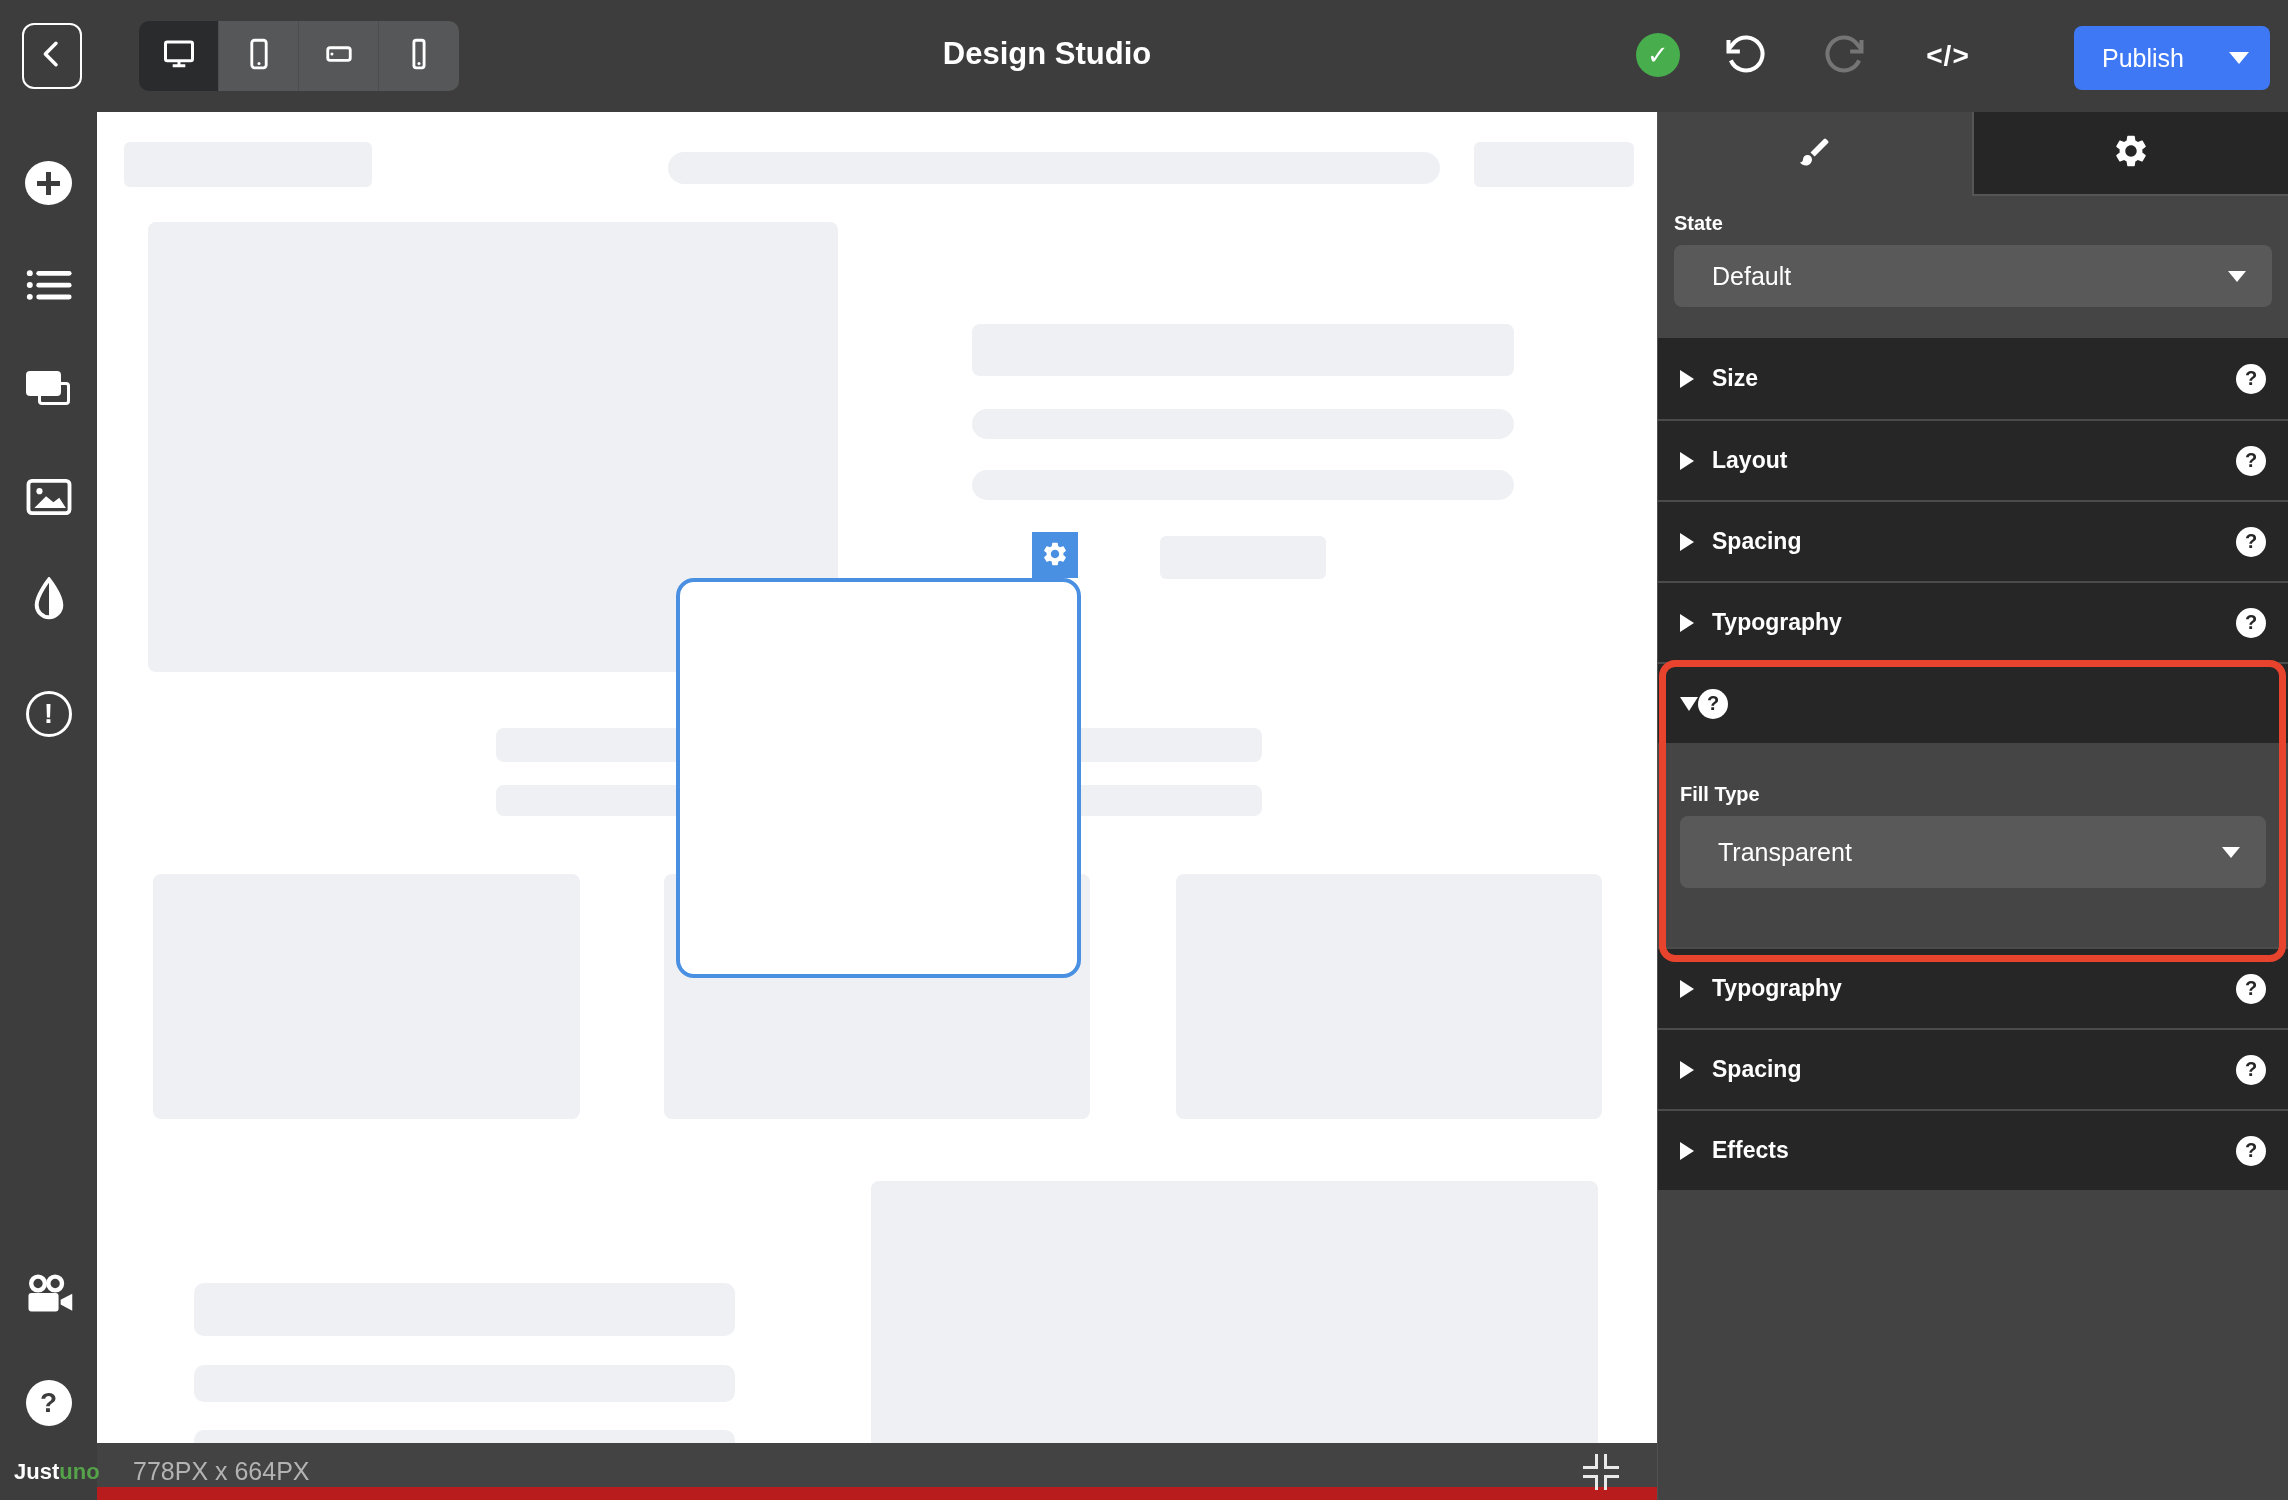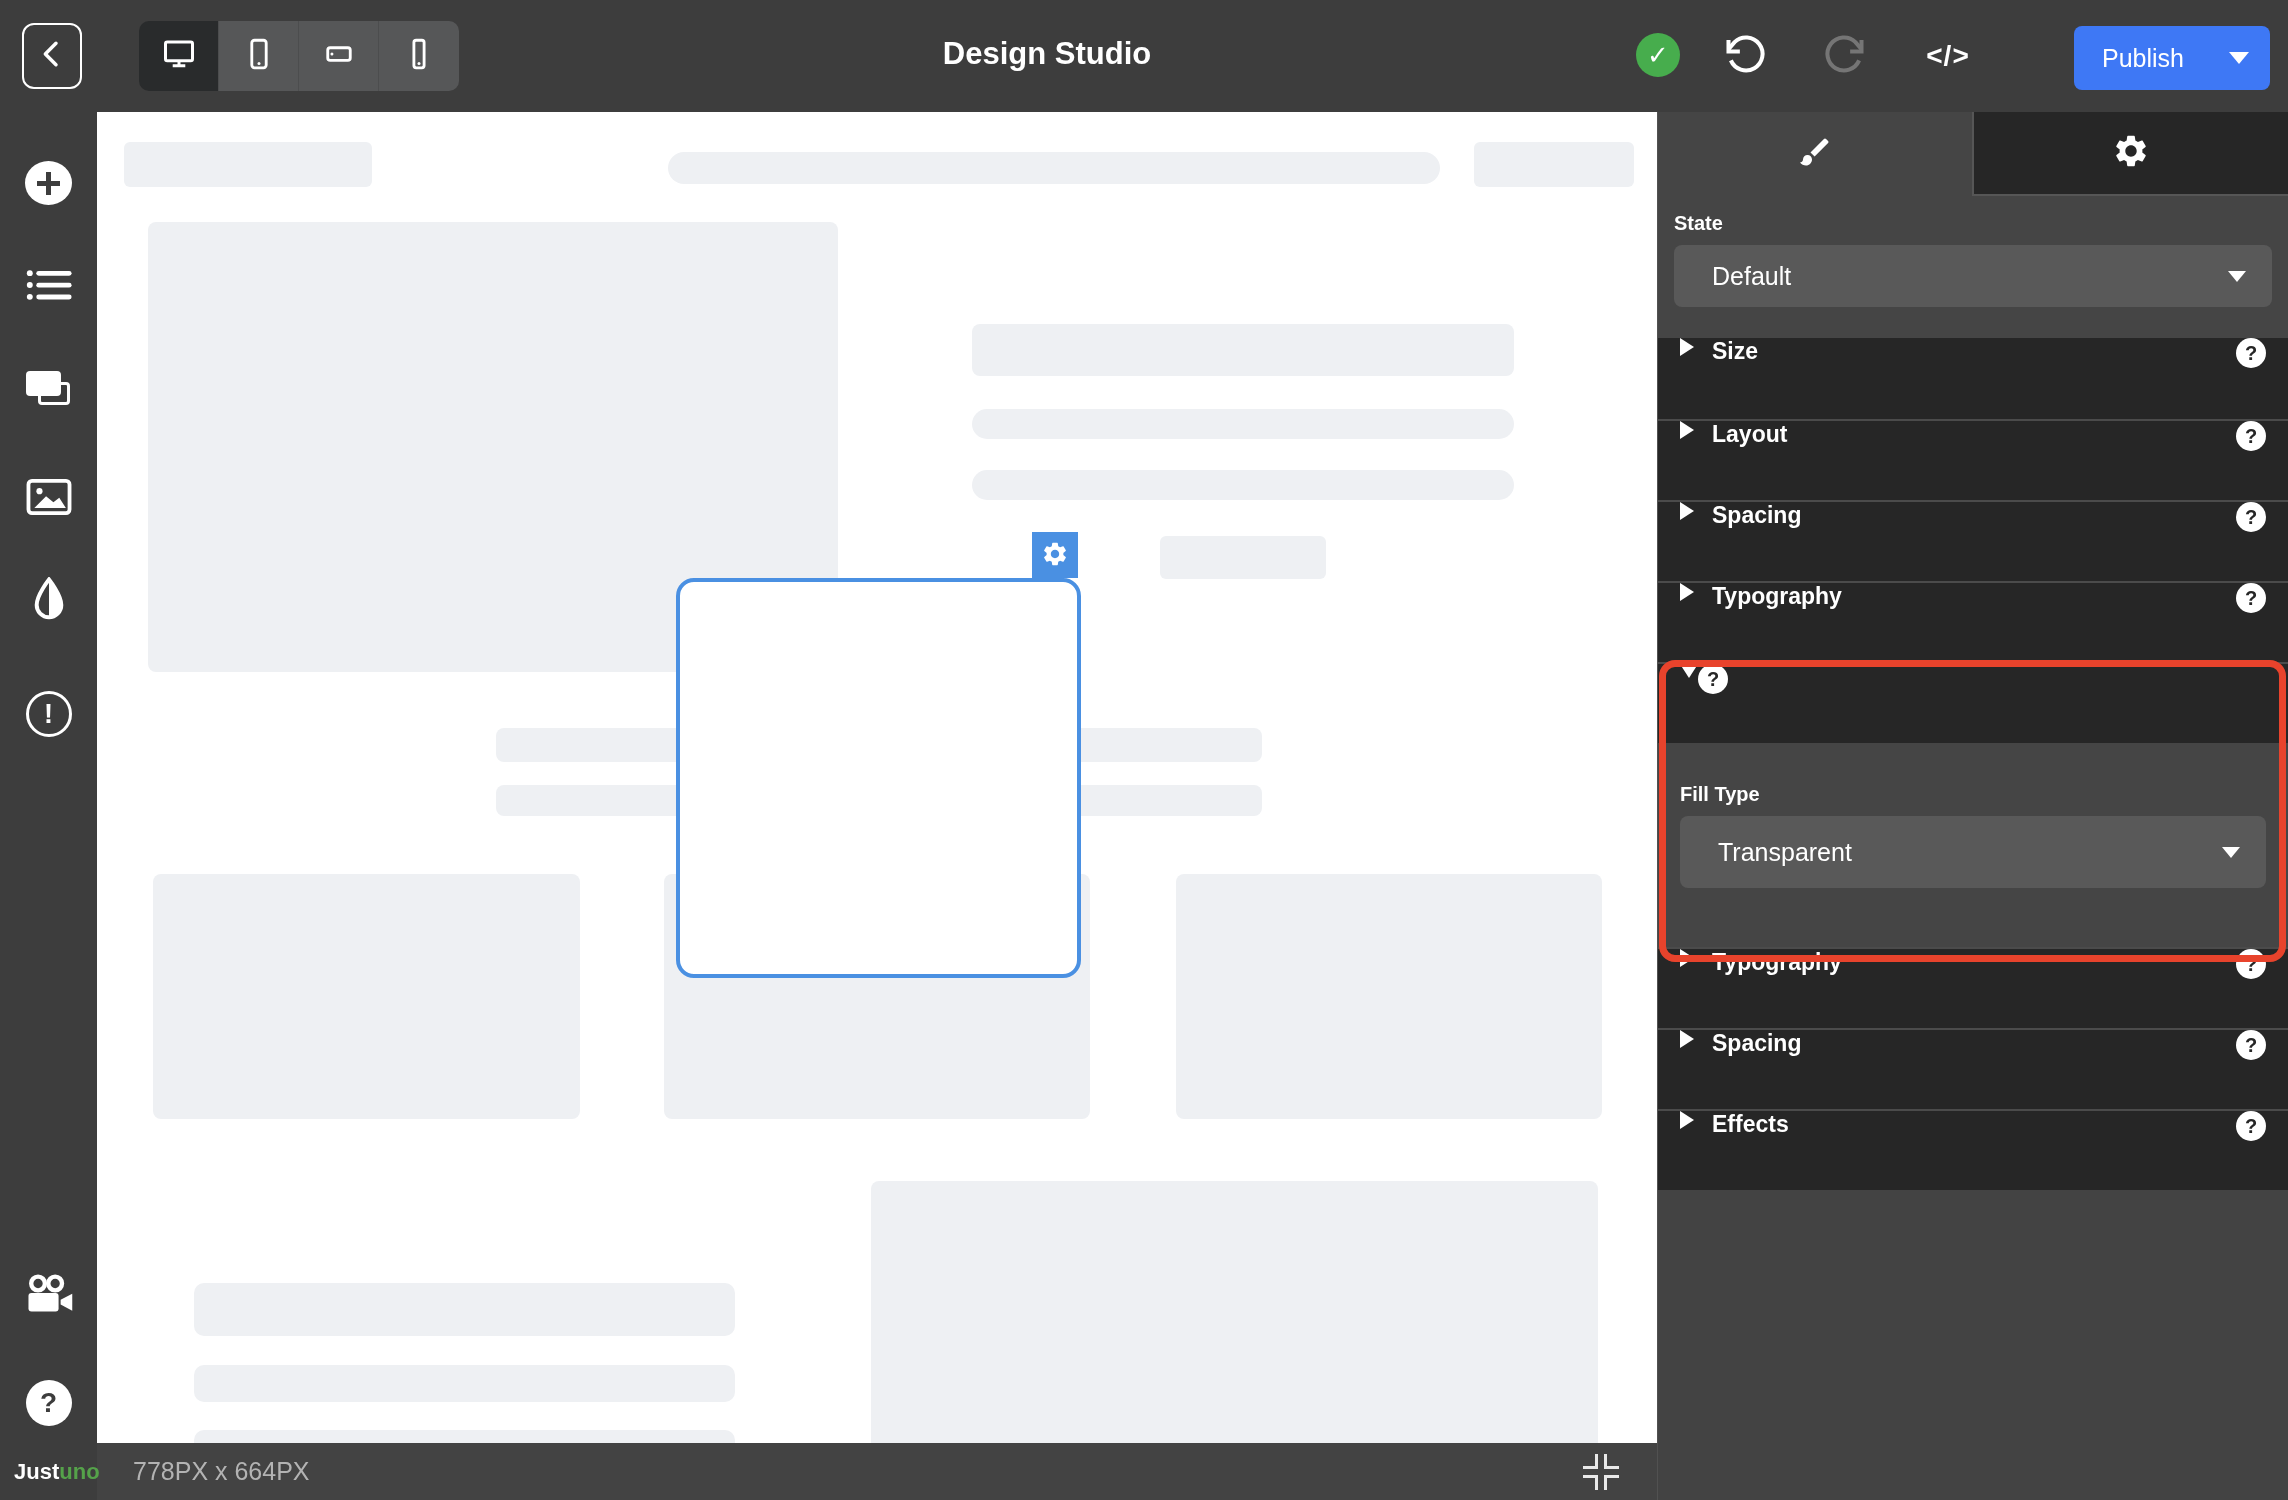--- a/index.html
+++ b/index.html
@@ -43,21 +43,21 @@
   .logo { position:absolute; left:14px; top:1347px; font-size:22px; font-weight:800; }
   .logo .uno { color:#55a24a; }
   
   .canvas { position:absolute; left:97px; top:112px; width:1560px; height:1331px; background:#fff; z-index:5; }
   .ph { position:absolute; background:#eef0f3; z-index:1; }
   .selected-el { position:absolute; left:579px; top:466px; width:405px; height:400px; background:#fff;
     border:4px solid #4a90e2; border-radius:18px; z-index:6; cursor:pointer; }
   .el-gear-btn { position:absolute; left:935px; top:420px; width:46px; height:46px; background:#4a90e2;
     display:flex; align-items:center; justify-content:center; z-index:7; border:none; cursor:pointer; }
   
-  .canvas-footer { position:absolute; left:97px; top:1443px; width:1560px; height:57px; background:#434343; z-index:8; }
+  .canvas-footer { position:absolute; left:97px; top:1443px; width:1560px; height:44px; background:#434343; z-index:8; }
   .dims { position:absolute; left:36px; top:14px; font-size:25px; color:#b3b3b3; }
   .collapse-btn { position:absolute; left:1486px; top:10px; width:40px; height:38px; background:none; border:none; cursor:pointer; }
   .collapse-grid { display:grid; grid-template-columns:15px 15px; grid-template-rows:15px 15px; gap:6px; }
   .cg { width:15px; height:15px; }
   .cg.tl { border-right:3px solid #e9e9e9; border-bottom:3px solid #e9e9e9; }
   .cg.tr { border-left:3px solid #e9e9e9; border-bottom:3px solid #e9e9e9; }
   .cg.bl { border-right:3px solid #e9e9e9; border-top:3px solid #e9e9e9; }
   .cg.br { border-left:3px solid #e9e9e9; border-top:3px solid #e9e9e9; }
   
   .panel { position:absolute; left:1657px; top:112px; width:631px; height:1388px; background:#454545;
@@ -65,21 +65,21 @@
   .tabs { display:flex; height:84px; flex:0 0 84px; }
   .tab { flex:1; display:flex; align-items:center; justify-content:center; cursor:pointer; }
   .tab.inactive-dark { background:#262626; border-left:2px solid #565656; border-bottom:2px solid #565656; }
   .state-block { flex:0 0 142px; padding:16px 16px 0 16px; }
   .field-label { font-size:20px; font-weight:700; margin-bottom:10px; }
   .select { position:relative; height:62px; background:#595959; border-radius:8px; display:flex; align-items:center; cursor:pointer; }
   .select .val { padding-left:38px; font-size:25px; }
   .select .caret { position:absolute; right:26px; width:0; height:0;
     border-left:9px solid transparent; border-right:9px solid transparent; border-top:11px solid #fff; }
   .sections { flex:1; display:flex; flex-direction:column; position:relative; }
-  .sec-row { height:81px; background:#262626; display:flex; padding:0 22px; cursor:pointer; }
+  .sec-row { height:81px; background:#262626; display:flex; align-items:center; padding:0 22px; cursor:pointer; }
   .sec-row + .sec-row, .sec-row.bordered { border-top:2px solid #4b4b4b; }
   .sec-caret-right { width:0; height:0; border-top:9px solid transparent; border-bottom:9px solid transparent; border-left:14px solid #fff; }
   .sec-caret-down { width:0; height:0; border-left:9px solid transparent; border-right:9px solid transparent; border-top:14px solid #fff; }
   .sec-label { margin-left:18px; font-size:23px; font-weight:700; flex:1; }
   .help-badge { width:30px; height:30px; border-radius:50%; background:#fff; color:#262626; font-size:20px; font-weight:800;
     display:flex; align-items:center; justify-content:center; cursor:pointer; flex:0 0 30px; }
   .overlay-body { height:204px; background:#454545; padding:40px 22px 0 22px; }
   .panel-filler { flex:1; background:#434343; }
   .red-ring { position:absolute; left:1659px; top:660px; width:627px; height:302px;
     border:7px solid #e8432c; border-radius:16px; z-index:30; pointer-events:none; }

